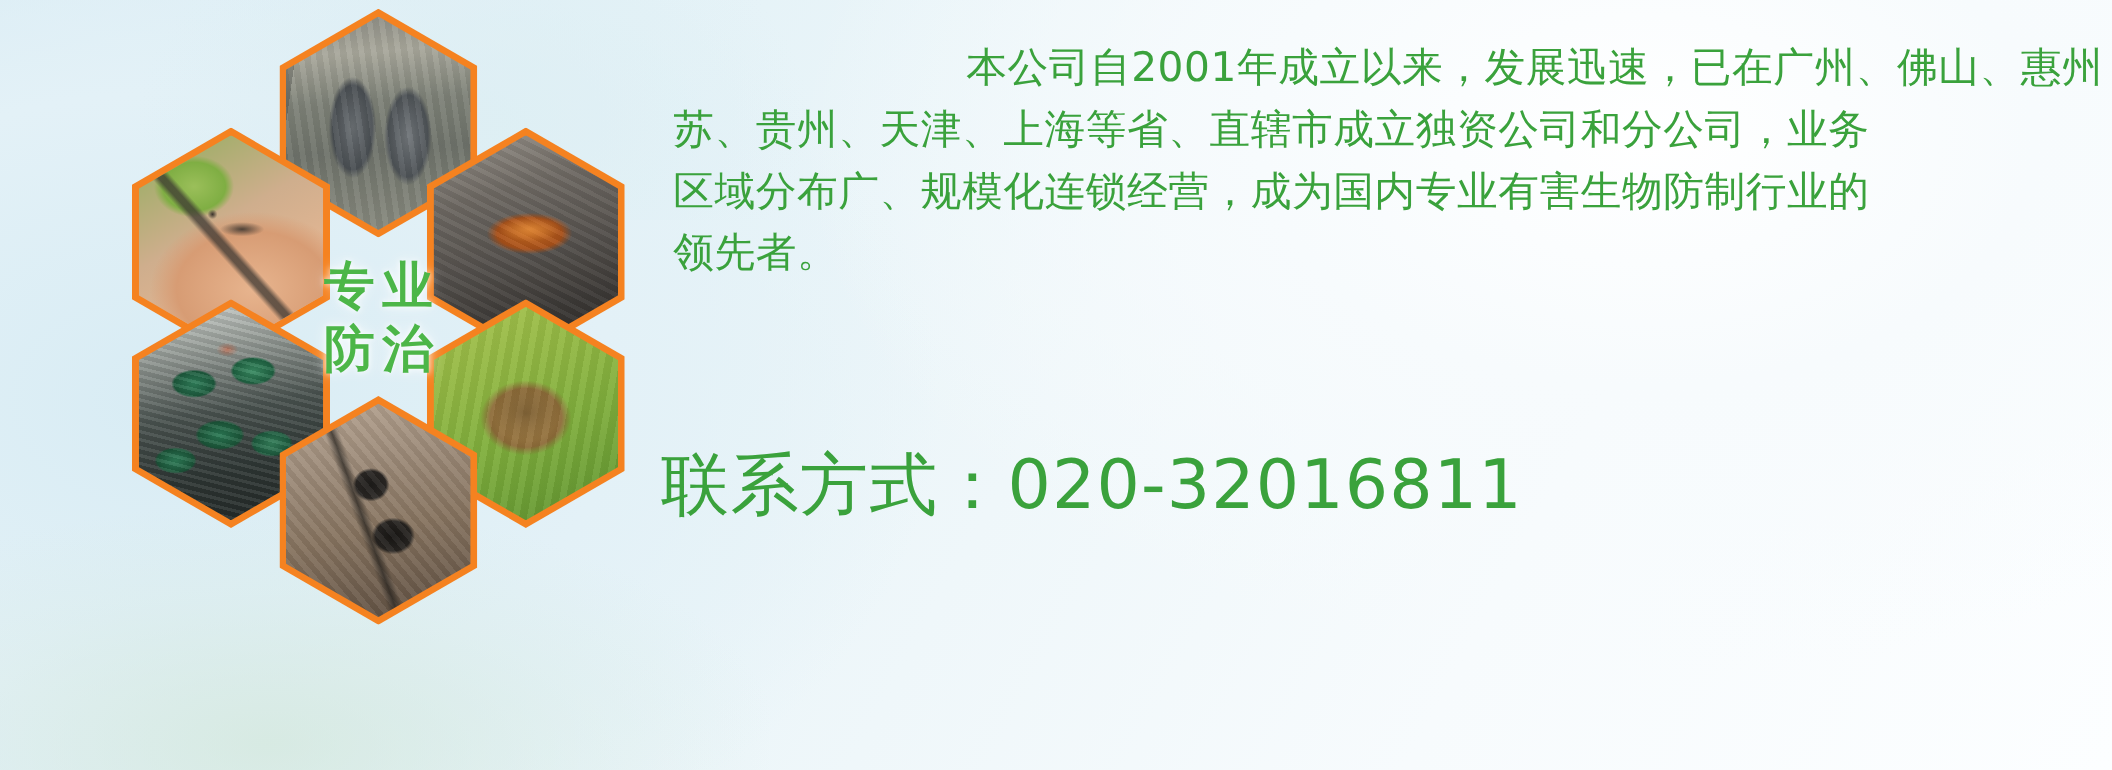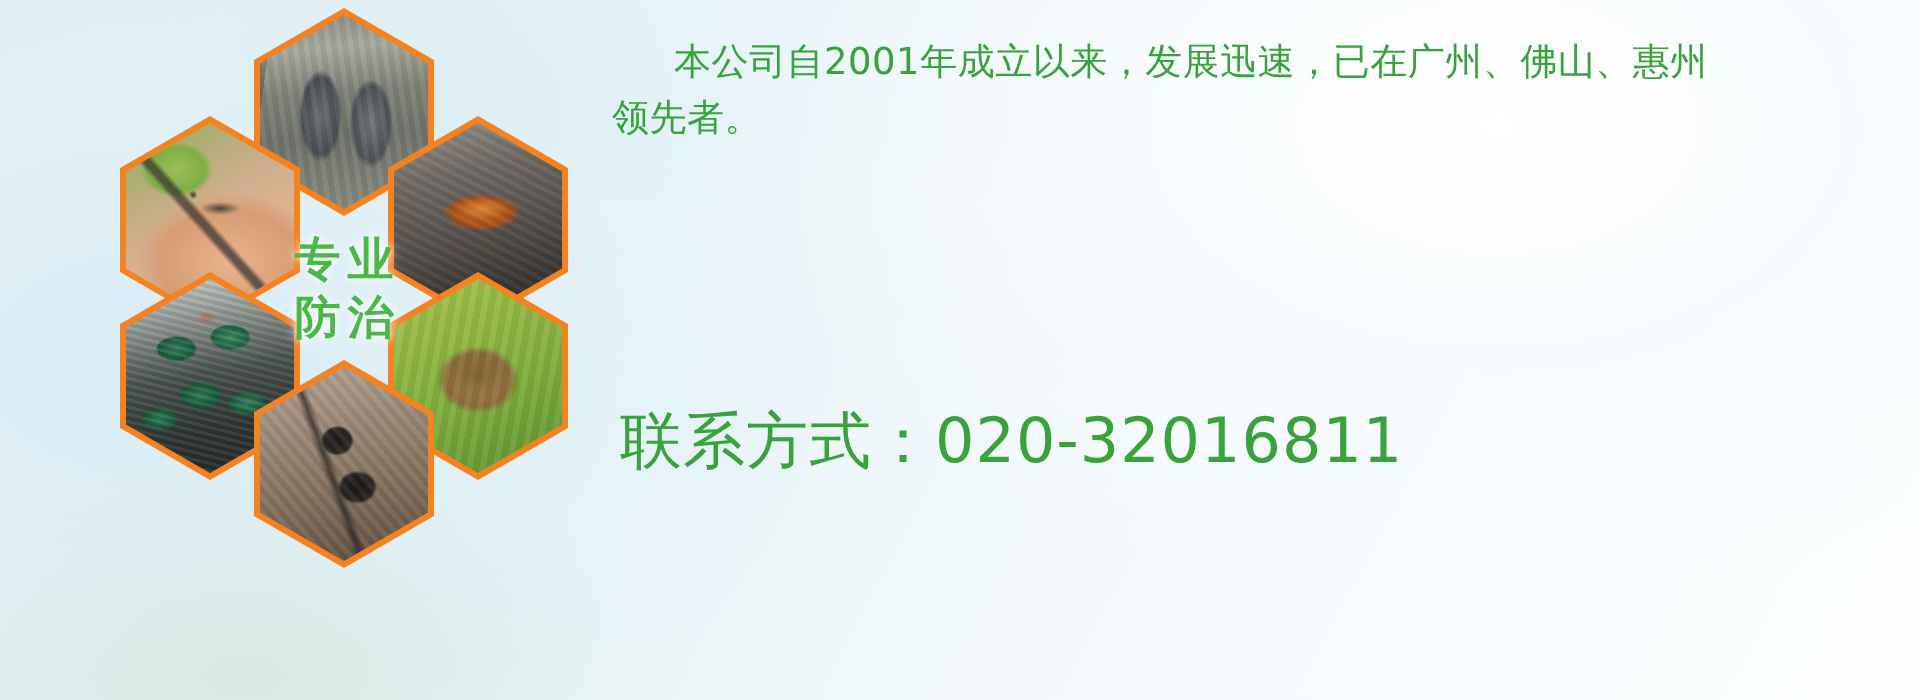--- a/index.html
+++ b/index.html
@@ -204,26 +204,27 @@
   .para-line {
     color: #3aa23c;
     font-size: 37px;
     line-height: 56px;
     letter-spacing: 0.5px;
     white-space: nowrap;
     font-family: "DejaVu Sans", "Liberation Sans", sans-serif;
   }
   .para-line.indent {
     padding-left: 62px;
+    text-align: right;
   }
 
   
   #contact {
     position: absolute;
-    left: 620px;
+    left: 601px;
     top: 400px;
     width: 1300px;
   }
   .contact-line {
     color: #3aa23c;
     font-size: 62px;
     line-height: 82px;
     letter-spacing: 1px;
     white-space: nowrap;
     font-family: "DejaVu Sans", "Liberation Sans", sans-serif;
@@ -279,20 +280,22 @@
     </div>
 
     <div id="hex-label">
       <span>专业</span>
       <span>防治</span>
     </div>
   </div>
 
   <div id="copy">
     <div class="para-line indent">本公司自2001年成立以来，发展迅速，已在广州、佛山、惠州</div>
+    <div class="para-line">苏、贵州、天津、上海等省、直辖市成立独资公司和分公司，业务</div>
+    <div class="para-line">区域分布广、规模化连锁经营，成为国内专业有害生物防制行业的</div>
     <div class="para-line">领先者。</div>
   </div>
 
   <div id="contact">
     <div class="contact-line">联系方式：020-32016811</div>
   </div>
 
 </div>
 
 </body></html>

